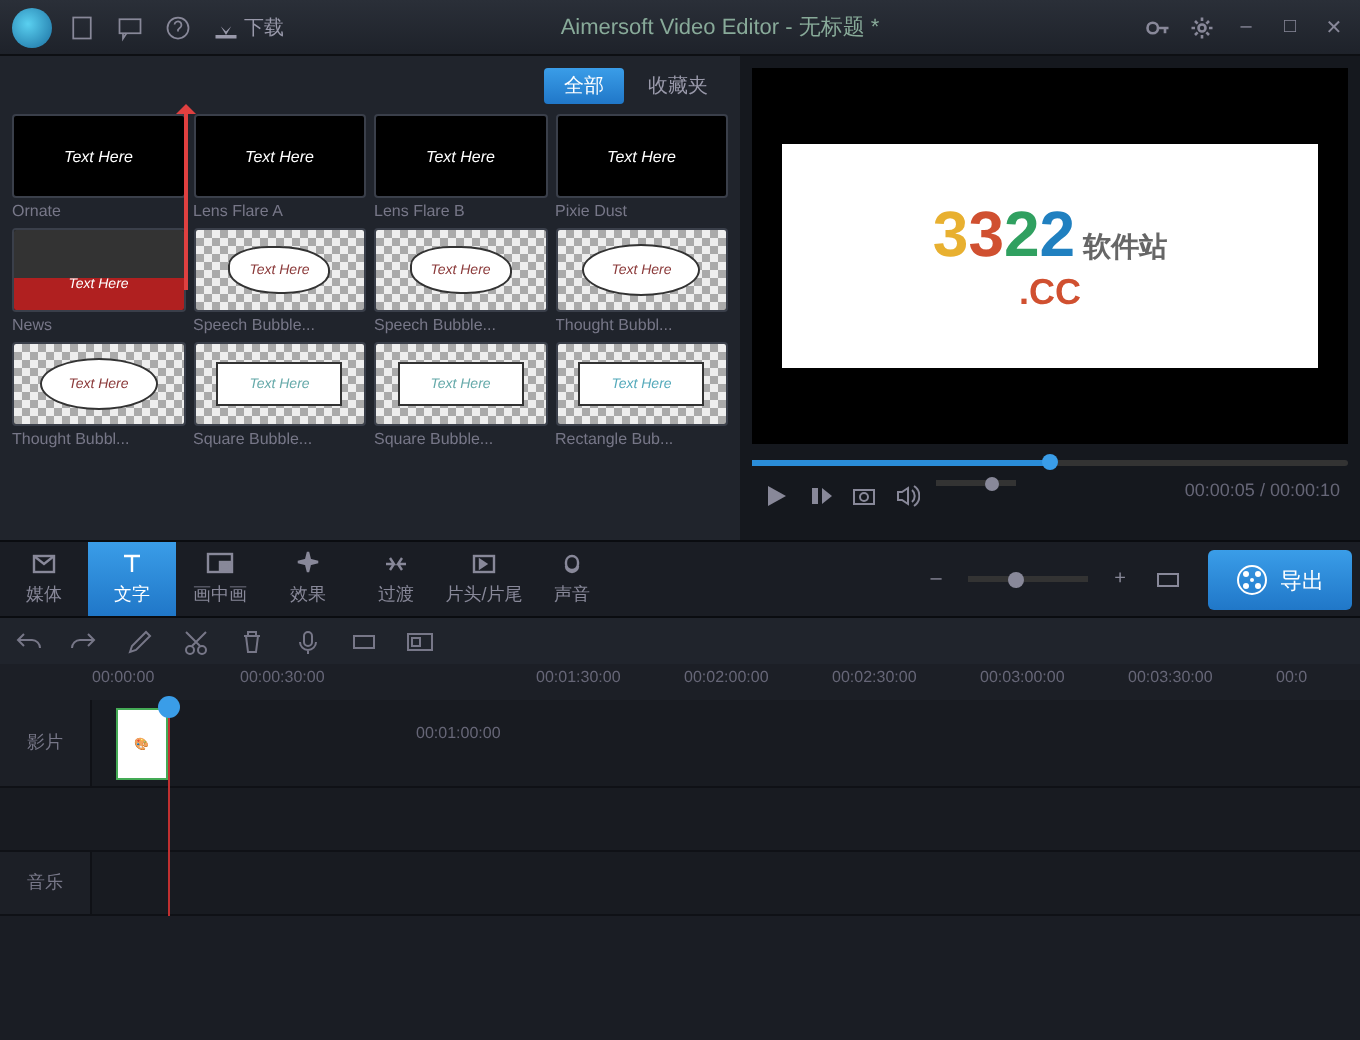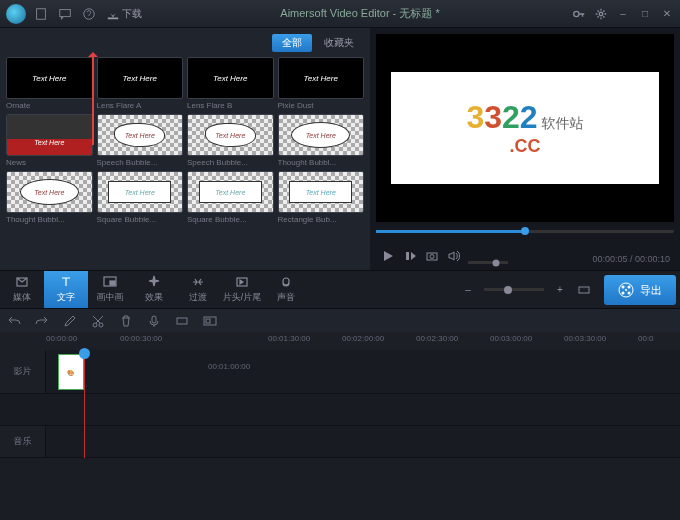--- a/index.html
+++ b/index.html
@@ -22,27 +22,27 @@
 .thumb .bg-check { position:absolute; inset:0; background-image: repeating-conic-gradient(#aaa 0% 25%, #eee 0% 50%); background-size: 8px 8px; }
 .thumb .bubble { position: relative; width: 60%; height: 60%; background: #fff; border: 1px solid #333; border-radius: 40% 50% 45% 50%; display:flex; align-items:center; justify-content:center; color:#8b3a3a; font-size:7px; }
 .thumb .cloud { position:relative; width:70%; height:65%; background:#fff; border:1px solid #333; border-radius:50%; display:flex; align-items:center; justify-content:center; color:#8b3a3a; font-size:7px; }
 .thumb .rect { position:relative; width:75%; height:55%; background:#fff; border:1px solid #333; display:flex; align-items:center; justify-content:center; color:#6aa; font-size:7px; }
 .thumb-label { font-size: 8px; color: #778; white-space: nowrap; overflow: hidden; text-overflow: ellipsis; }
 .preview { flex: 1; background: #15181e; display: flex; flex-direction: column; padding: 6px; }
 .video { flex: 1; background: #000; position: relative; display: flex; align-items: center; justify-content: center; }
 .video-content { width: 90%; height: 60%; background: #fff; display: flex; align-items: center; justify-content: center; }
 .brand { font-size: 32px; font-weight: bold; }
 .brand .n3 { color: #e8b030; } .brand .n3b { color: #d05030; } .brand .n2 { color: #30a060; } .brand .n2b { color: #2080c0; }
-.brand-cn { font-size: 14px; color: #666; margin-left: 4px; }
+.brand-cn { font-size: 14px; color: #666; margin-left: 4px; font-weight: bold; }
 .brand-sub { font-size: 18px; color: #d05030; font-weight: bold; }
 .video-progress { height: 6px; margin: 6px 0; display: flex; align-items: center; }
 .vp-track { flex: 1; height: 3px; background: #333; border-radius: 2px; position: relative; }
 .vp-fill { position: absolute; left: 0; top: 0; height: 100%; width: 50%; background: #2a8cd8; }
 .vp-head { position: absolute; left: 50%; top: 50%; width: 8px; height: 8px; background: #3a9de8; border-radius: 50%; transform: translate(-50%,-50%); }
-.controls { height: 24px; display: flex; align-items: flex-end; gap: 6px; padding: 0 4px; }
+.controls { height: 24px; display: flex; align-items: flex-start; gap: 6px; padding: 0 4px; }
 .ctrl-btn { width: 16px; height: 16px; display:flex; align-items:center; justify-content:center; color:#889; cursor:pointer; }
 .ctrl-btn svg { width: 12px; height: 12px; }
 .time-display { margin-left: auto; font-size: 9px; color: #667; }
 .category-bar { height: 38px; background: #1a1d24; display: flex; border-top: 1px solid #0a0c10; }
 .cat-item { width: 44px; display: flex; flex-direction: column; align-items: center; justify-content: center; gap: 2px; color: #889; cursor: pointer; font-size: 9px; }
 .cat-item.active { background: linear-gradient(#3a9de8,#2077c8); color: #fff; }
 .cat-item svg { width: 14px; height: 14px; }
 .cat-spacer { flex:1; display:flex; align-items:center; justify-content:flex-end; padding-right:8px; gap:8px; }
 .zoom-track { width: 60px; height: 3px; background: #333; position: relative; }
 .zoom-head { position:absolute; left:40%; top:50%; width:8px; height:8px; background:#889; border-radius:50%; transform:translate(-50%,-50%); }

